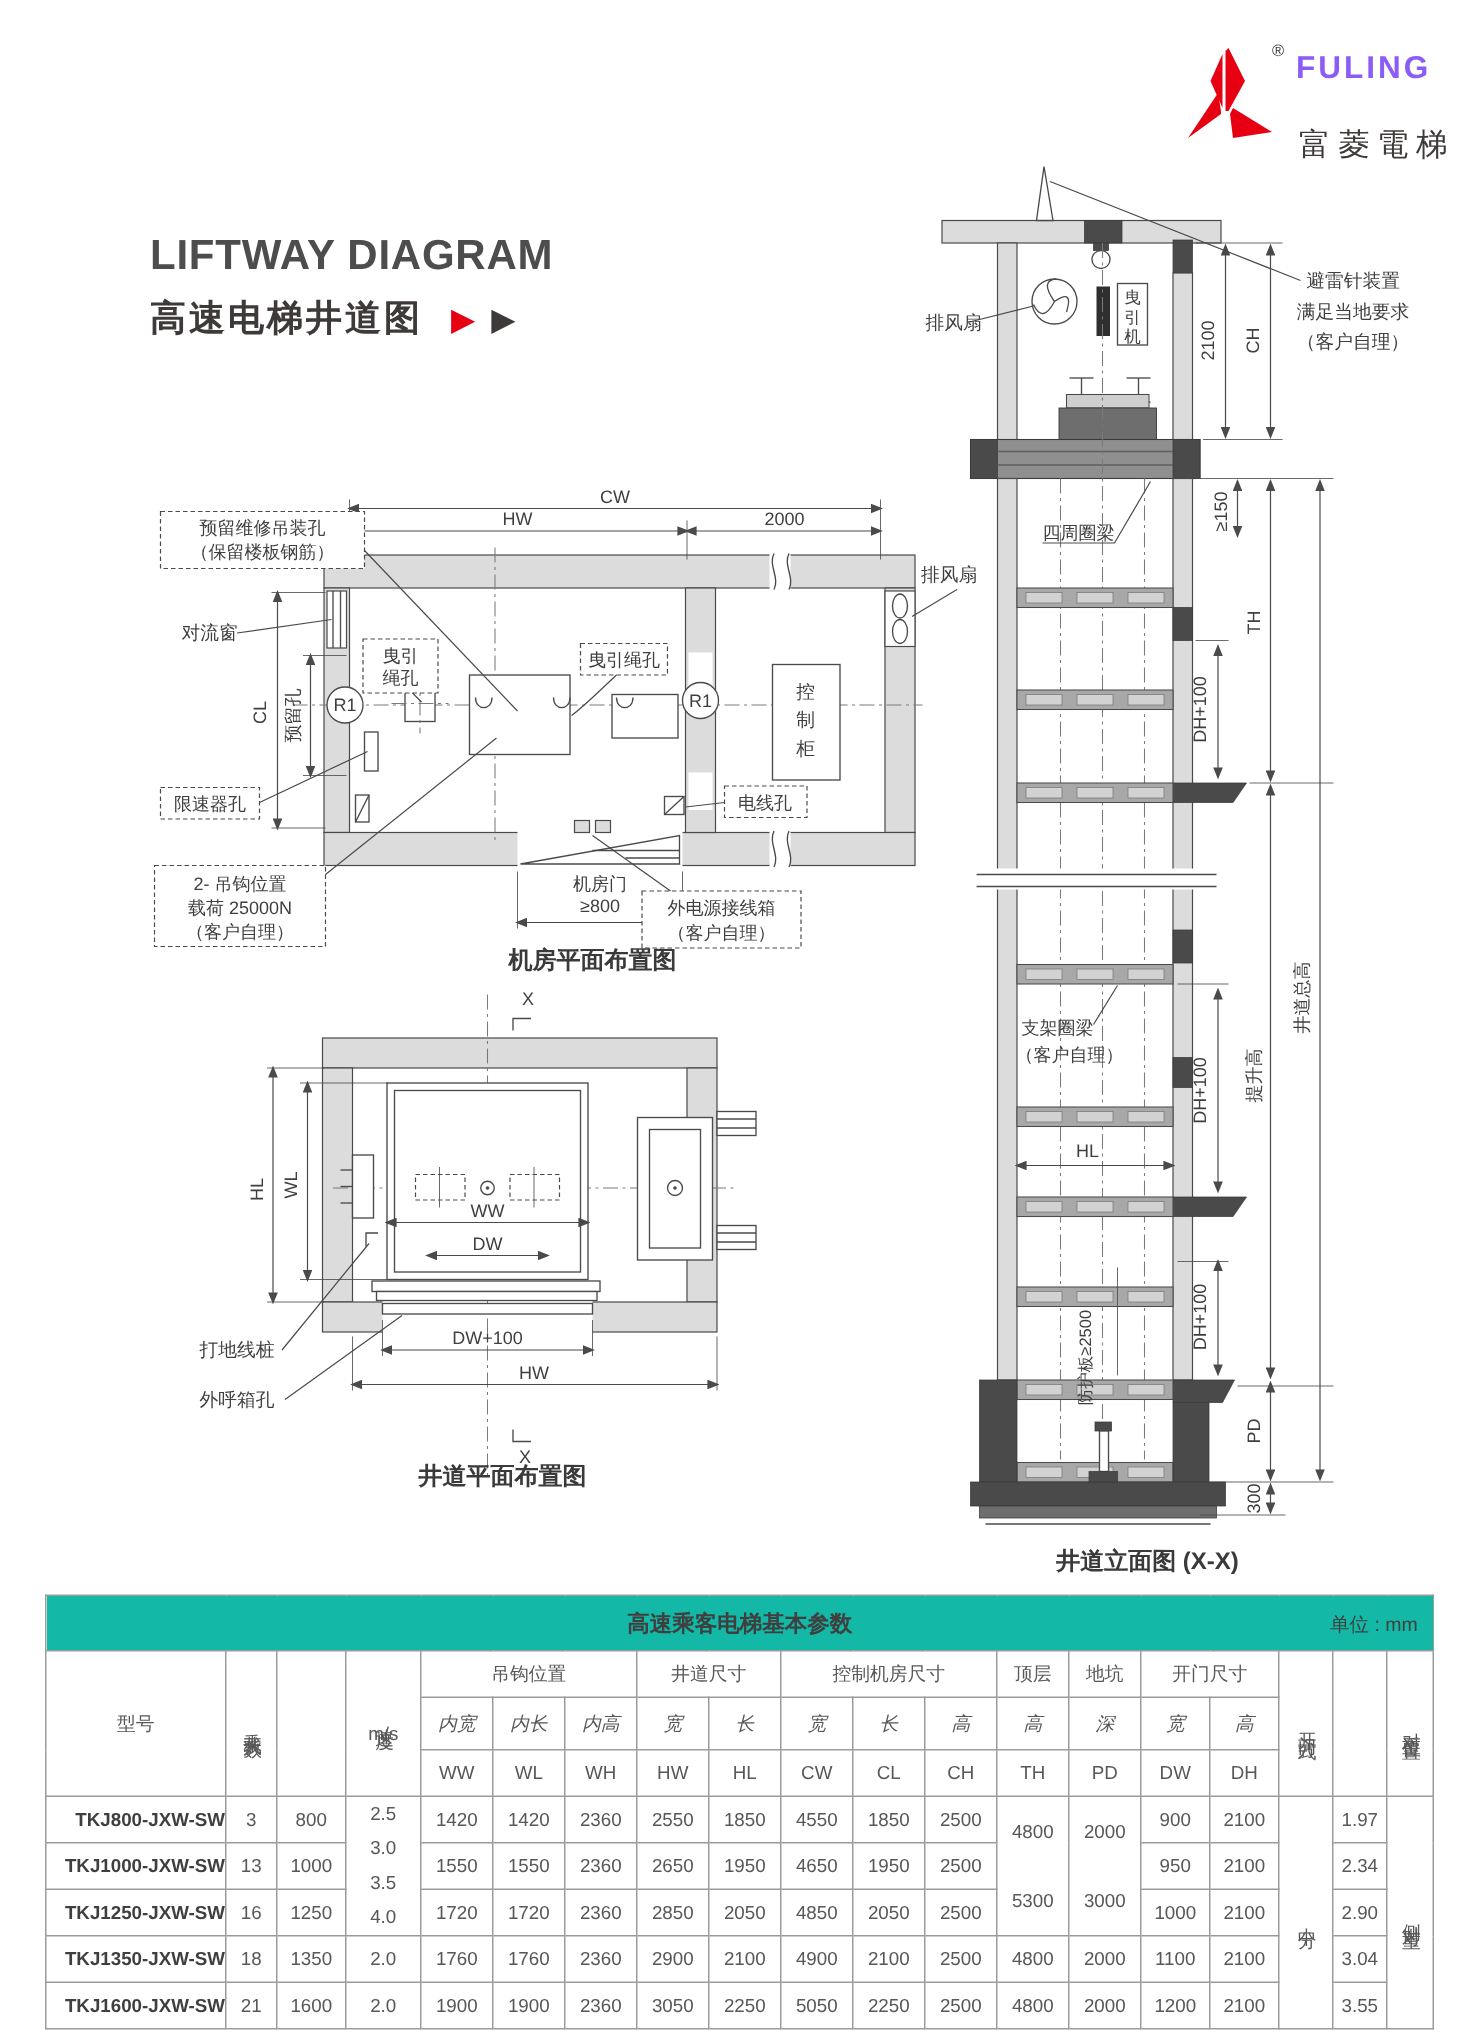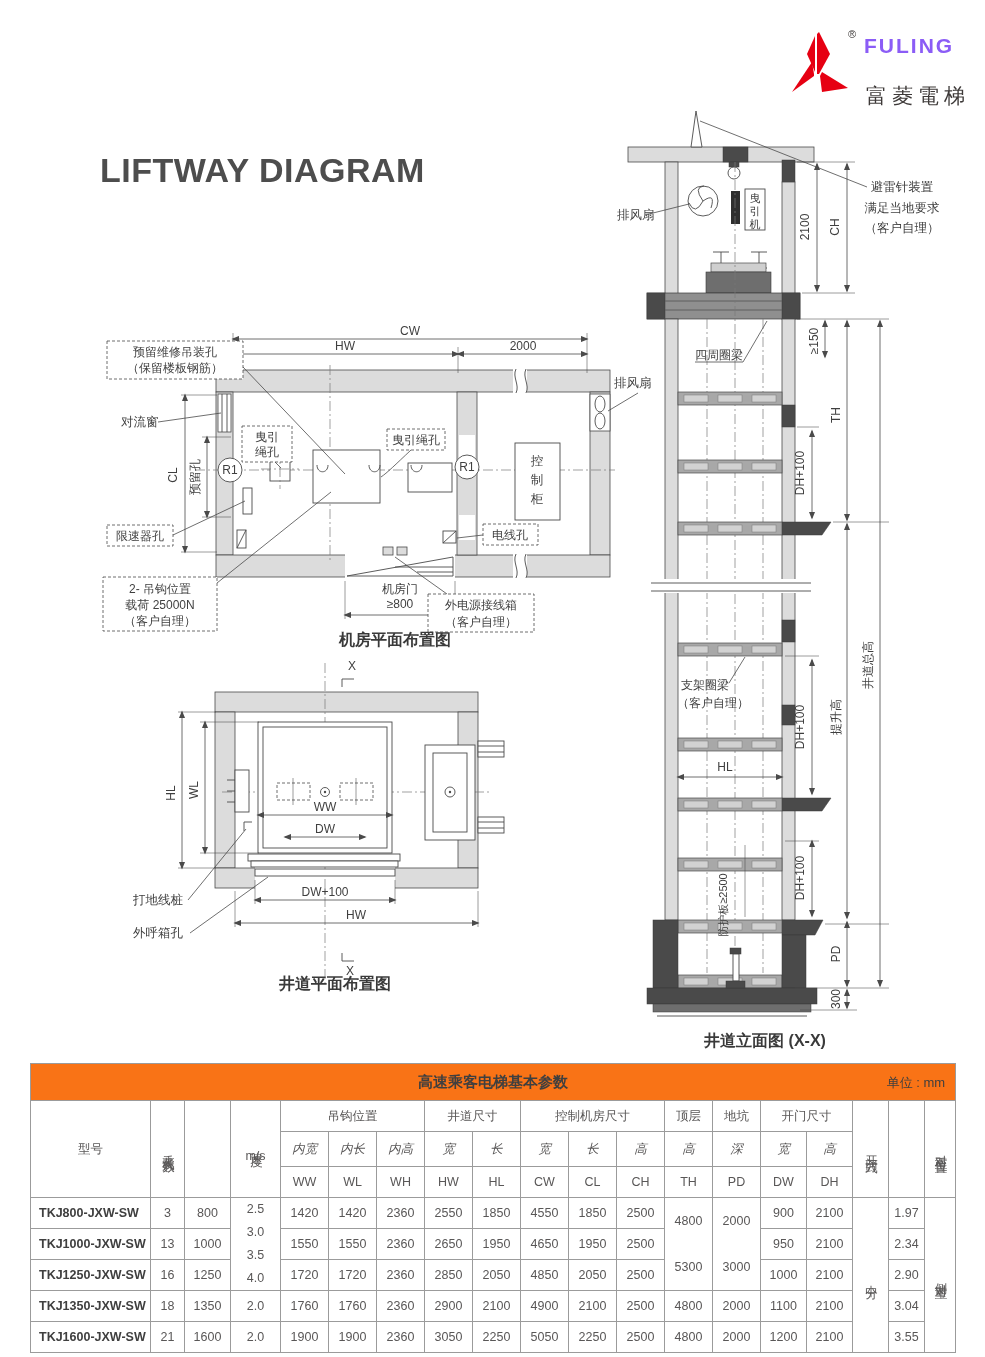--- a/index.html
+++ b/index.html
@@ -6,21 +6,21 @@
   .page{position:relative;width:985px;height:1357px;background:#fff;overflow:hidden;
         font-family:"Liberation Sans","DejaVu Sans",sans-serif;color:#3f3f3f;}
   
   .logo{position:absolute;left:788px;top:26px;width:185px;height:70px;}
   .logo svg{position:absolute;left:0;top:4px;}
   .logo .reg{position:absolute;left:60px;top:2px;font-size:11px;color:#3e3a39;}
   .logo .brand{position:absolute;left:76px;top:8px;font-size:21px;font-weight:bold;color:#8b5cf6;letter-spacing:2px;}
   .logo .brandcn{position:absolute;left:78px;top:40px;font-size:21px;font-weight:normal;color:#3e3a39;letter-spacing:5px;margin-top:16px;}
   
   .titleblock{position:absolute;left:100px;top:152px;}
-  .titleblock .t1{font-size:34px;font-weight:bold;color:#4d4d4d;line-height:36px;letter-spacing:.5px;}
+  .titleblock .t1{font-size:28px;font-weight:bold;color:#4d4d4d;line-height:36px;letter-spacing:.5px;}
   .subtt{margin-top:8px;font-size:24px;color:#3e3a39;font-weight:bold;letter-spacing:2px;}
   .subtt .arrow1{color:#e60012;font-size:21px;margin-left:10px;}
   .subtt .arrow2{color:#3e3a39;font-size:21px;}
   
   svg{position:absolute;}
   .wall{fill:#dcdcdc;stroke:#4a4a4a;stroke-width:.8;}
   .dark{fill:#4a4a4a;stroke:#3a3a3a;stroke-width:.5;}
   .part{fill:#ffffff;stroke:#4a4a4a;stroke-width:.9;}
   .beam{fill:#a8a8a8;stroke:#4a4a4a;stroke-width:.7;}
   .beamin{fill:#d2d2d2;stroke:#777;stroke-width:.5;}
@@ -31,28 +31,28 @@
   .lbox{fill:#fff;stroke:#4a4a4a;stroke-width:.8;stroke-dasharray:3 2;}
   .sline{stroke:#4a4a4a;stroke-width:.9;fill:none;}
   text{fill:#3f3f3f;}
   .lab{font-size:12.5px;}
   .dlab{font-size:12px;}
   .cap{font-size:16px;font-weight:bold;fill:#3a3a3a;}
   
   .ptable{position:absolute;left:30px;top:1063px;width:925px;border-collapse:collapse;
           font-size:12.5px;color:#595757;table-layout:fixed;}
   .ptable td{border:1px solid #9b9b9b;text-align:center;padding:0;vertical-align:middle;}
-  .ptable tr.titlebar td{background:#f97316;height:36px;position:relative;border:1px solid #9b9b9b;}
+  .ptable tr.titlebar td{background:#14b8a6;height:36px;position:relative;border:1px solid #9b9b9b;}
   .tt{font-size:15px;font-weight:bold;color:#3f3f3f;}
   .unit{position:absolute;right:10px;top:10px;font-size:13px;color:#3f3f3f;}
   .ptable tr.h1 td{height:30px;}
   .ptable tr.h2 td{height:34px;font-style:italic;}
   .ptable tr.h3 td{height:30px;}
   .ptable tr.dr{height:31px;}
-  .ptable tr.dr td:first-child{text-align:left;padding-left:8px;font-weight:bold;color:#3f3f3f;}
+  .ptable tr.dr td:first-child{text-align:right;padding-left:8px;font-weight:bold;color:#3f3f3f;}
   .vtext{writing-mode:vertical-lr;text-orientation:upright;display:inline-block;line-height:1.1;letter-spacing:2px;}
   .spd div{line-height:23px;}
   .two div{line-height:46px;}
 </style>
 </head>
 <body>
 
 <div class="page">
 
   <div class="logo">
@@ -62,20 +62,25 @@
       <polygon points="26,46 4,62 24,32 26,44" fill="#e60012"></polygon>
       <polygon points="34,42 60,58 34,62 32,46" fill="#e60012"></polygon>
     </svg>
     <span class="reg">®</span>
     <span class="brand">FULING</span>
     <span class="brandcn">富菱電梯</span>
   </div>
 
   <div class="titleblock">
     <div class="t1">LIFTWAY DIAGRAM</div>
+    <div class="subtt">
+      <span>高速电梯井道图</span>
+      <span class="arrow1">▶</span>
+      <span class="arrow2">▶</span>
+    </div>
   </div>
 
   <svg style="left:95px;top:325px;" width="570" height="330" viewBox="0 0 570 330">
     <defs>
       <marker id="mrS" markerWidth="10" markerHeight="8" refX="2" refY="4" orient="auto">
           <path d="M10,0 L0,4 L10,8 z" fill="#4a4a4a"></path>
         </marker>
       <marker id="mrE" markerWidth="10" markerHeight="8" refX="8" refY="4" orient="auto">
           <path d="M0,0 L10,4 L0,8 z" fill="#4a4a4a"></path>
         </marker>

